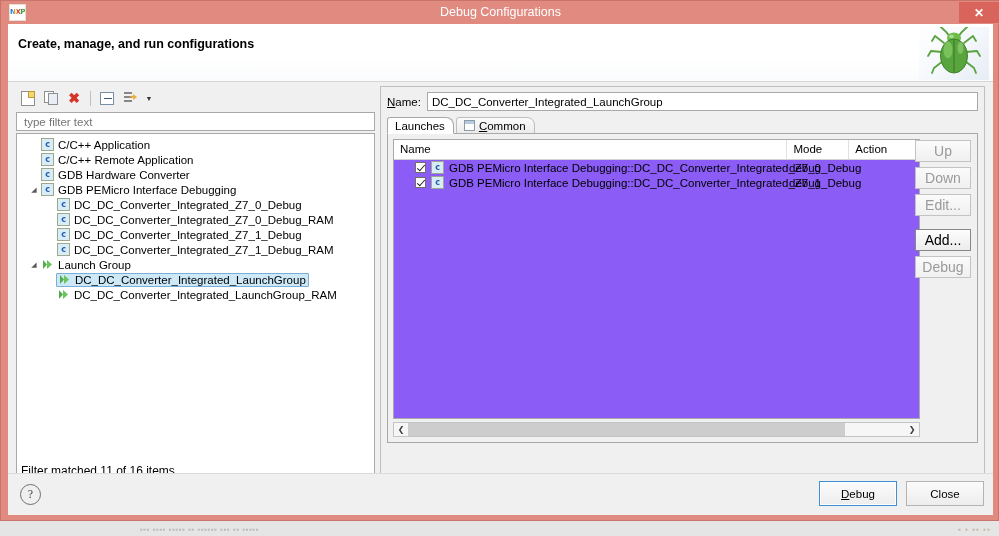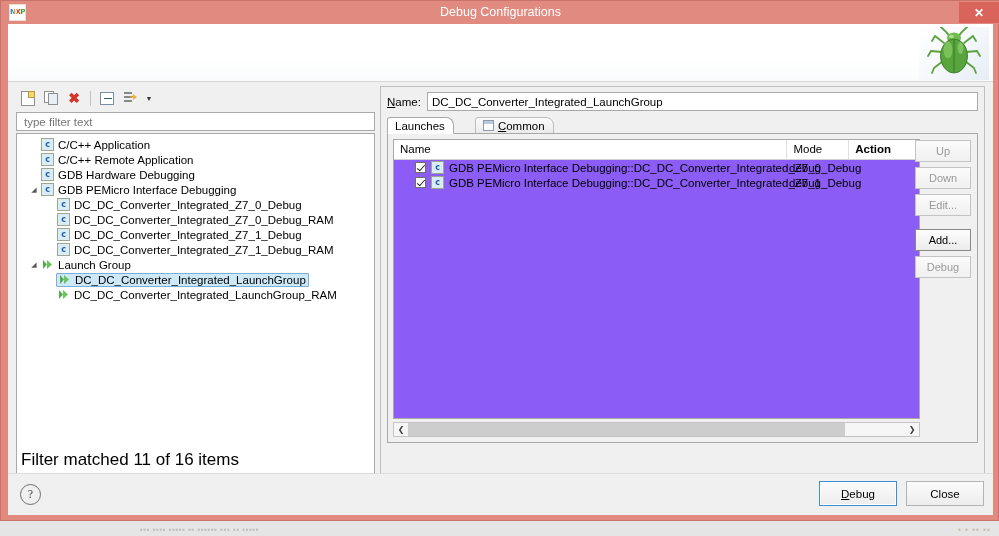--- a/index.html
+++ b/index.html
@@ -195,22 +195,22 @@
     font-size: 8px; line-height: 11px; text-align: center;
     color: #1c5fa8; font-weight: bold;
     font-family: "DejaVu Sans", sans-serif;
   }
   .icon-play {
     width: 13px; height: 13px; flex: 0 0 13px;
     display: flex; align-items: center; justify-content: center;
   }
 
   .filter-status {
-    position: absolute; left: 4px; bottom: 8px;
-    font-size: 17px; color: #000;
+    position: absolute; left: 4px; bottom: 0;
+    font-size: 12px; color: #000;
   }
 
   
   .right-pane {
     position: absolute; left: 372px; top: 4px;
     width: 605px; height: 398px;
     border: 1px solid #bfbfbf;
     background: #f0f0f0;
     box-sizing: border-box;
   }
@@ -229,21 +229,20 @@
     font-size: 11.5px; color: #000;
     padding: 0 4px; outline: none;
     font-family: "Liberation Sans", sans-serif;
   }
 
   .tabstrip {
     margin: 6px 0 0 6px;
     height: 17px;
     display: flex; align-items: flex-end;
     position: relative;
-    gap: 19px;
   }
   .tab {
     height: 17px;
     display: flex; align-items: center;
     padding: 0 8px 0 7px;
     font-size: 11.5px; color: #000;
     box-sizing: border-box;
     cursor: pointer;
     position: relative;
   }
@@ -298,21 +297,21 @@
     font-size: 11.5px; color: #000;
   }
   .th {
     padding-left: 6px; box-sizing: border-box;
     border-right: 1px solid #e0e0e0;
     height: 19px; line-height: 19px;
     overflow: hidden;
   }
   .th-name { width: 395px; }
   .th-mode { width: 62px; }
-  .th-action { width: 70px; border-right: 0; font-weight: bold; }
+  .th-action { width: 70px; border-right: 0; }
 
   .tr {
     height: 15px; display: flex; align-items: center;
     font-size: 11.5px; color: #000; white-space: nowrap;
   }
   .td-name {
     width: 395px; display: flex; align-items: center; padding-left: 21px;
     box-sizing: border-box;
   }
   .td-mode { width: 62px; }
@@ -356,21 +355,21 @@
 
   .side-buttons {
     position: absolute; right: 6px; top: 6px;
     width: 56px;
     display: flex; flex-direction: column; gap: 5px;
   }
   .btn {
     height: 22px;
     border: 1px solid #c3c3c3;
     background: linear-gradient(180deg,#fbfbfb,#f0f0f0);
-    font-size: 11px; color: #9a9a9a;
+    font-size: 14px; color: #9a9a9a;
     display: flex; align-items: center; justify-content: center;
     box-sizing: border-box; cursor: default;
     font-family: "Liberation Sans", sans-serif;
   }
   .btn.enabled {
     color: #000000;
     border: 1px solid #888888;
     background: linear-gradient(180deg,#fdfdfd,#ececec);
     cursor: pointer;
     margin-top: 8px;
@@ -469,20 +468,21 @@
     <div class="title-icon">
       <span class="glyph">NXP</span>
     </div>
     <div class="title-text">Debug Configurations</div>
     <div class="title-close">✕</div>
   </div>
 
   <div class="client">
 
     <div class="header-band">
+      <div class="header-title">Create, manage, and run configurations</div>
       <div class="bug-badge">
         <svg width="70" height="53" viewBox="0 0 70 53" aria-hidden="true">
           <g transform="translate(35,26)">
 
             <g stroke="#5aa23f" stroke-width="1.8" fill="none" stroke-linecap="round">
               <path d="M-10,-10 L-19,-17 M-19,-17 L-22,-12"></path>
               <path d="M-12,-1 L-23,-2 M-23,-2 L-26,3"></path>
               <path d="M-11,8 L-20,15 M-20,15 L-22,20"></path>
               <path d="M10,-10 L19,-17 M19,-17 L22,-12"></path>
               <path d="M12,-1 L23,-2 M23,-2 L26,3"></path>
@@ -557,21 +557,21 @@
                 <span class="twisty"></span>
                 <span class="sel-wrap">
                   <span class="icon-c">c</span>
                   <span class="row-label">C/C++ Remote Application</span>
                 </span>
               </div>
               <div class="tree-row" style="padding-left: 10px;">
                 <span class="twisty"></span>
                 <span class="sel-wrap">
                   <span class="icon-c">c</span>
-                  <span class="row-label">GDB Hardware Debugging</span>
+                  <span class="row-label">GDB Hardware Converter</span>
                 </span>
               </div>
               <div class="tree-row" style="padding-left: 10px;">
                 <span class="twisty">◢</span>
                 <span class="sel-wrap">
                   <span class="icon-c">c</span>
                   <span class="row-label">GDB PEMicro Interface Debugging</span>
                 </span>
               </div>
               <div class="tree-row" style="padding-left: 26px;">

